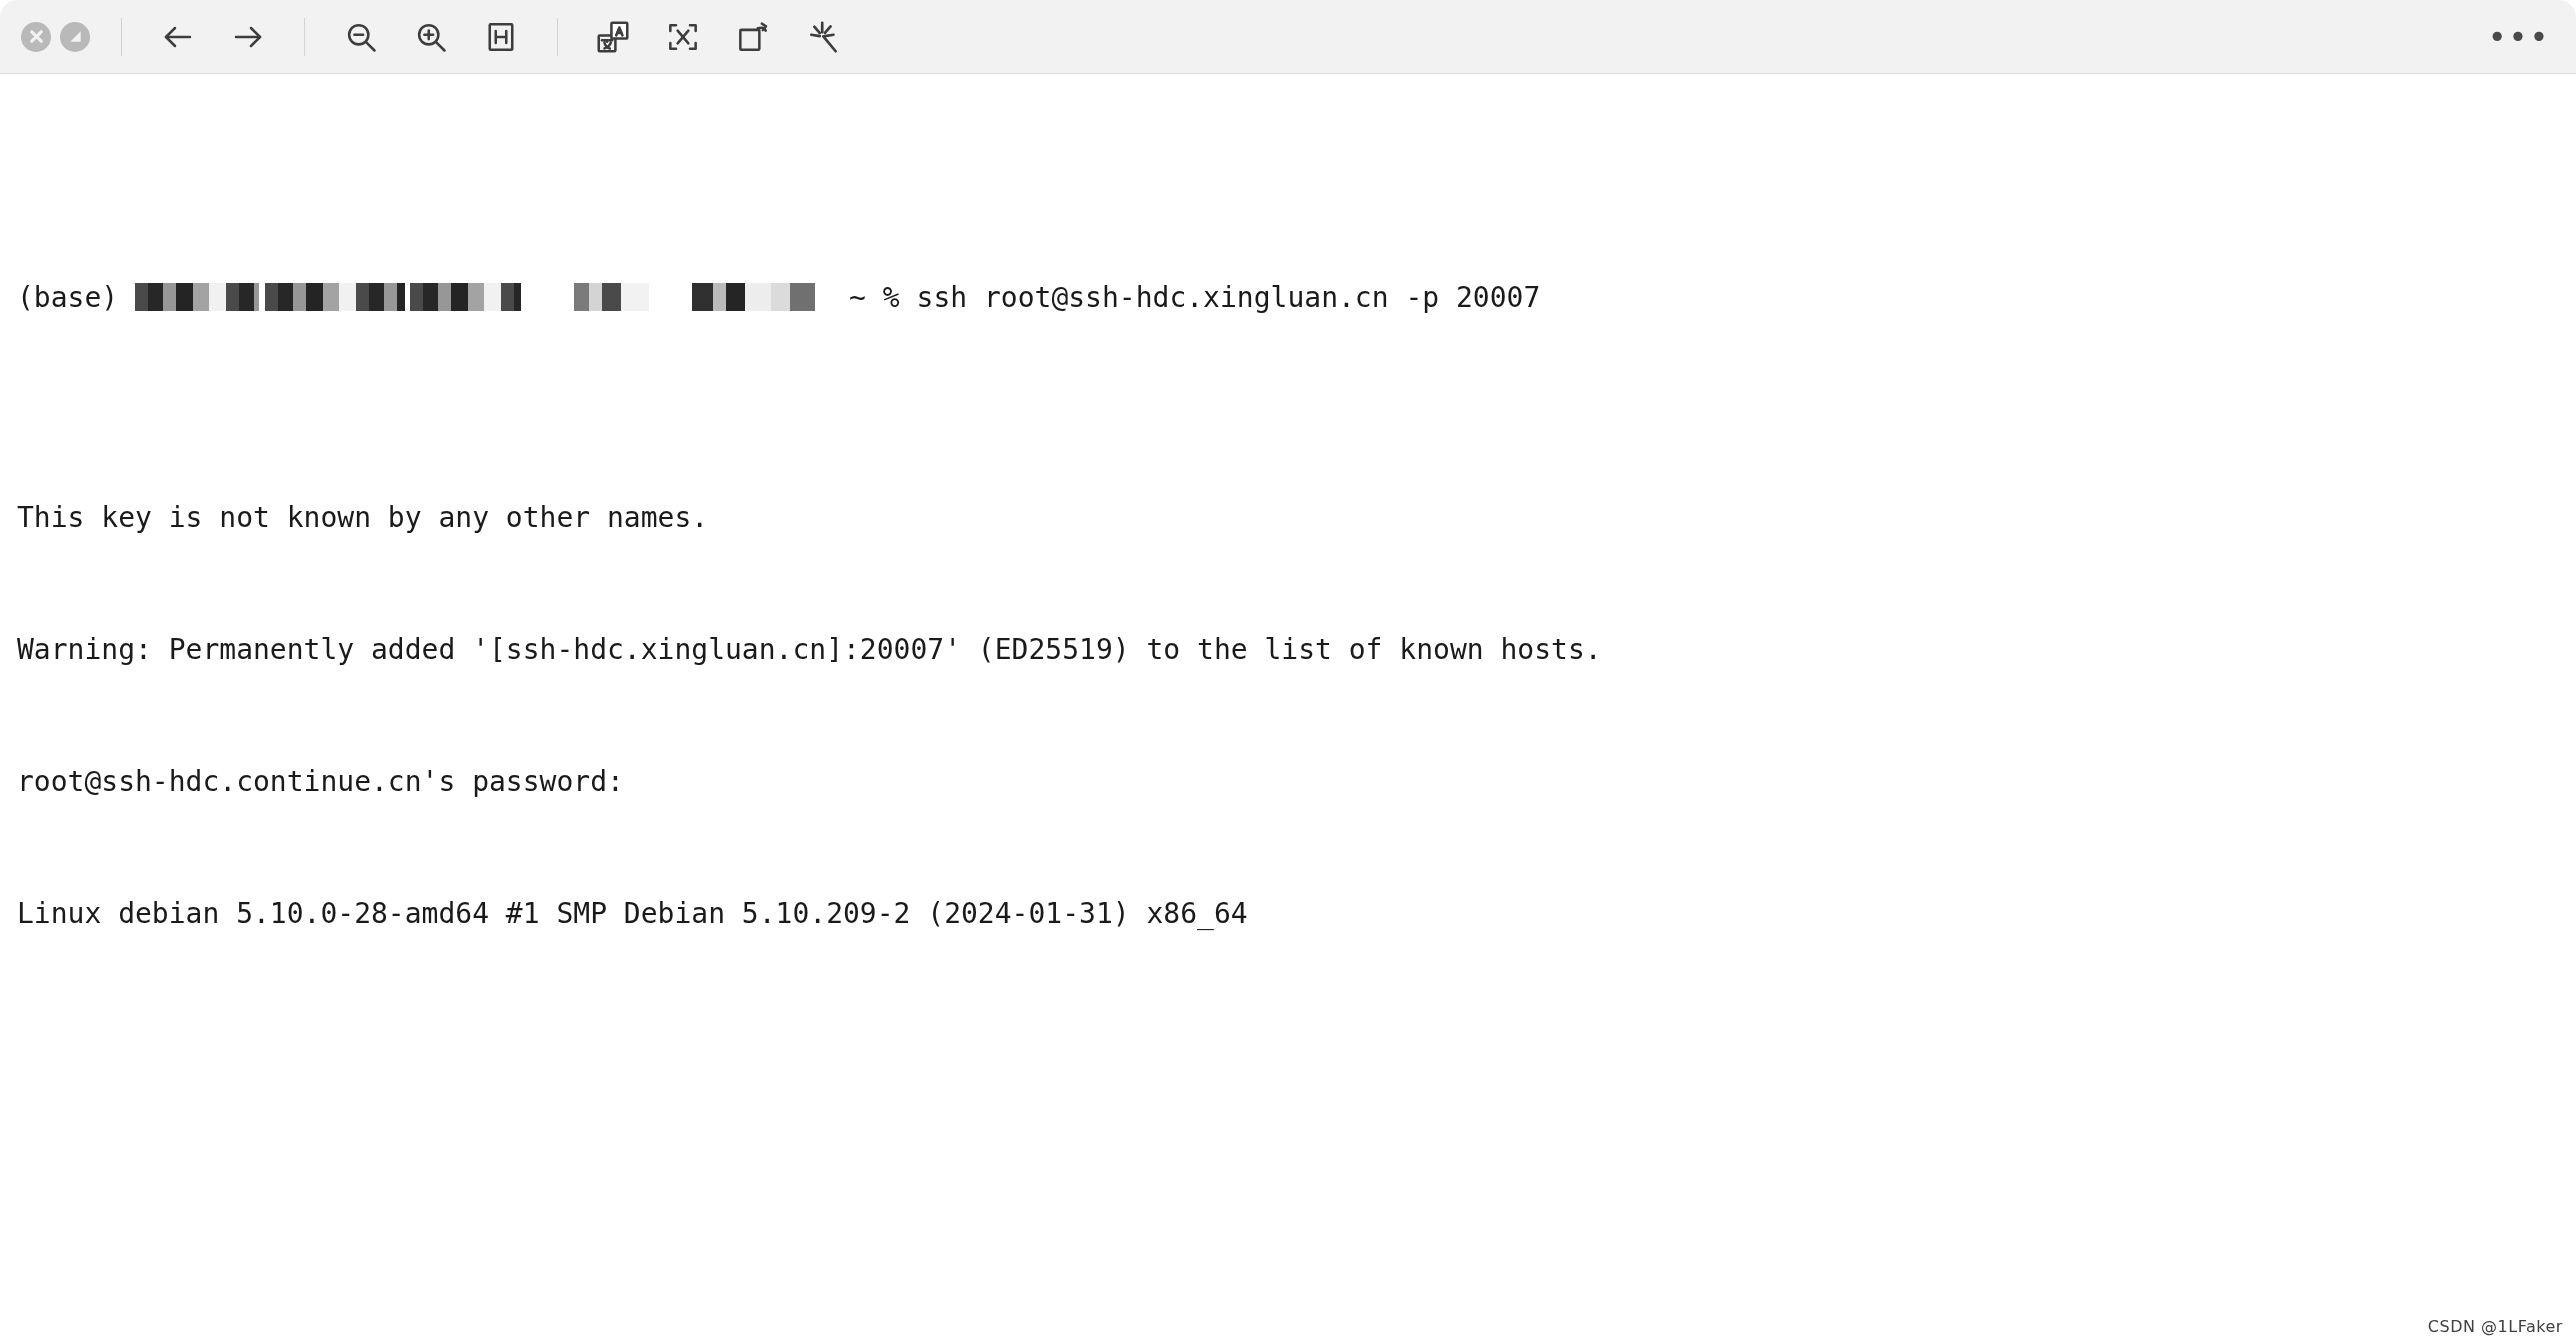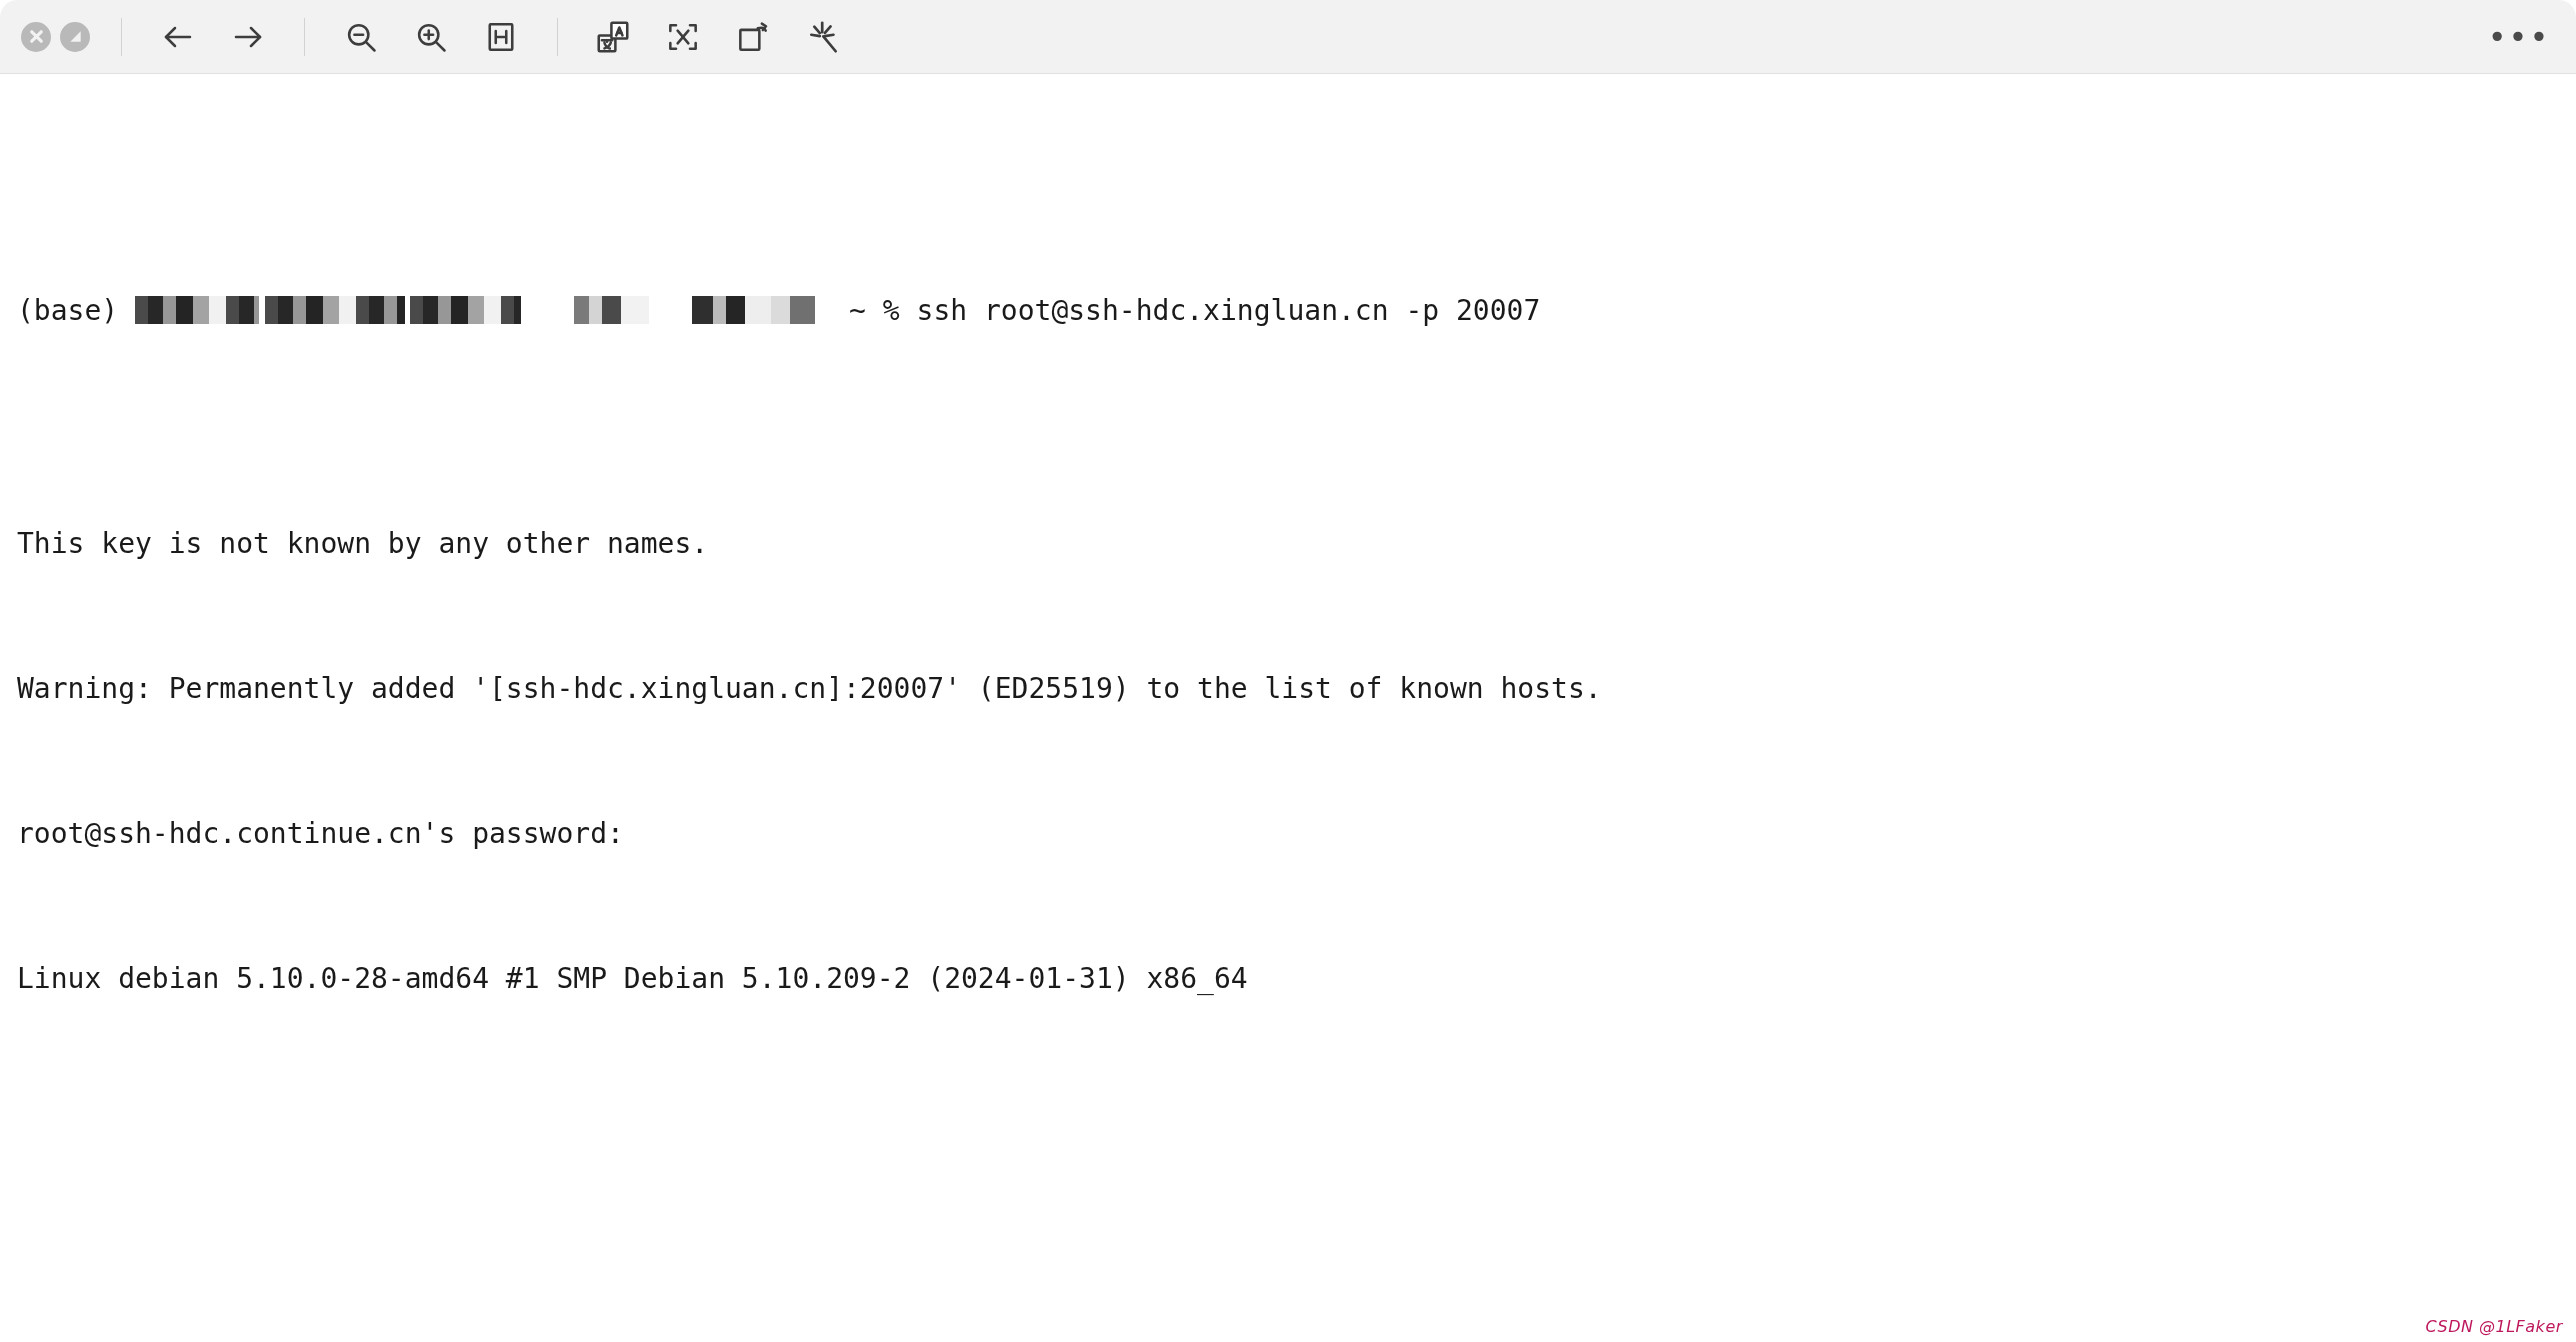--- a/index.html
+++ b/index.html
@@ -78,21 +78,21 @@
     background: #ffffff;
     padding: 26.4px 0 0 17px;
     font-family: "DejaVu Sans Mono", "Liberation Mono", monospace;
     font-size: 28px;
     line-height: 44px;
     color: #1a1a1a;
     white-space: pre;
     letter-spacing: 0px;
   }
 
-  .line { white-space: pre; height: 44px; margin-top: 13px; }
+  .line { white-space: pre; height: 44px; }
 
   .redacted {
     display: inline-block;
     height: 28px;
     vertical-align: -3.8px;
     background:
       repeating-linear-gradient(90deg,
         #3a3a3a 0px, #3a3a3a 13.2px,
         #141414 13.2px, #141414 28px,
         #8e8e8e 28px, #8e8e8e 41px,
@@ -111,24 +111,23 @@
   .redacted.r5 { width: 123px; margin-left: 43px;
     background: repeating-linear-gradient(90deg,
       #1d1d1d 0px,#1d1d1d 21px,#b5b5b5 21px,#b5b5b5 34px,
       #121212 34px,#121212 53px,#ececec 53px,#ececec 79px,
       #d8d8d8 79px,#d8d8d8 98px,#646464 98px,#646464 123px); }
 
   #watermark {
     position: absolute;
     right: 13.2px; bottom: 7.5px;
     font-size: 16px;
-    color: #be185d;
+    color: #404040;
     font-family: "DejaVu Sans", "Liberation Sans", sans-serif;
     letter-spacing: 0.5px;
-    font-style: italic;
   }
 </style>
 </head>
 <body>
 
 <div id="window">
 
   <div id="toolbar">
 
     <div class="tb-group">

